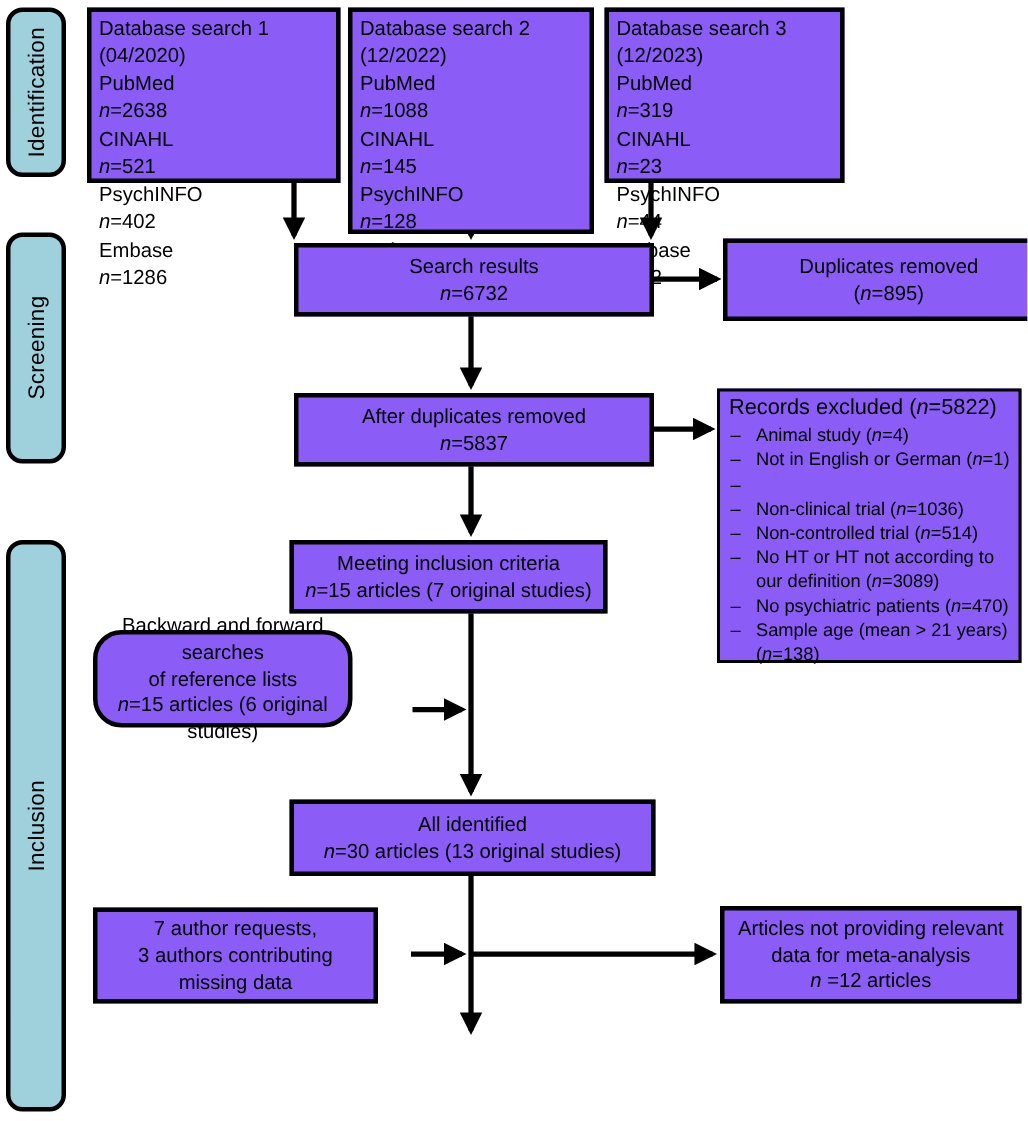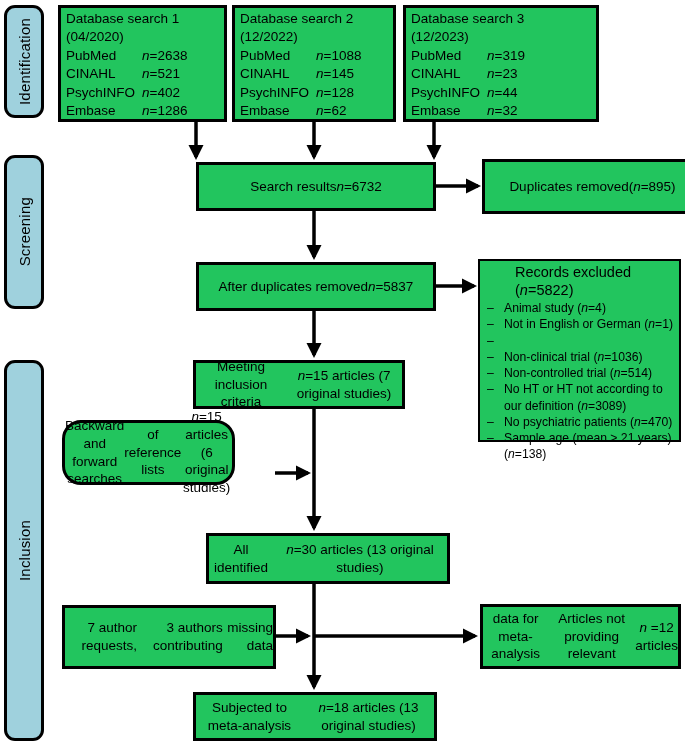--- a/index.html
+++ b/index.html
@@ -1,31 +1,31 @@
 <!DOCTYPE html>
 <html><head>
 <meta charset="utf-8">
 <style>
   html,body{margin:0;padding:0;background:#ffffff;}
   #stage{position:relative;width:685px;height:747px;background:#ffffff;
          font-family:"Liberation Sans",sans-serif;color:#000;overflow:hidden;}
   svg.arrows{position:absolute;left:0;top:0;pointer-events:none;}
-  .box{position:absolute;box-sizing:border-box;border:3px solid #000;background:#22c55e;}
-  .center{display:flex;flex-direction:row;justify-content:center;align-items:center;
+  .box{position:absolute;box-sizing:border-box;border:3px solid #000;background:#8b5cf6;}
+  .center{display:flex;flex-direction:column;justify-content:center;align-items:center;
           text-align:center;font-size:13.5px;line-height:1.33;}
   .stagebox{position:absolute;box-sizing:border-box;border:3.5px solid #000;border-radius:11px;
             display:flex;align-items:center;justify-content:center;}
   .stagebox span{writing-mode:vertical-rl;transform:rotate(180deg);font-size:15px;
                  letter-spacing:.2px;}
   .dbbox{padding:2px 5px;font-size:13.5px;line-height:1.37;}
-  .dbrow{display:flex;}
+  .dbrow{display:flex;flex-direction:column;}
   .dblabel{width:76px;flex:none;}
   .ni{font-style:italic;}
   .recbox{padding:2px 4px 0 4px;border-width:2px;}
-  .rectitle{font-size:14.5px;line-height:1.25;padding-left:2px;margin-left:29px;}
+  .rectitle{font-size:14.5px;line-height:1.25;padding-left:2px;}
   .recbox ul{list-style:none;margin:1px 0 0 0;padding:0;font-size:12.2px;line-height:1.33;}
   .recbox li{display:flex;}
   .dash{width:9px;flex:none;margin-left:3px;margin-right:8px;}
   .rtext{flex:1;}
 </style>
 </head>
 <body>
 
 <div id="stage">
 
@@ -75,42 +75,42 @@
     <div class="dbrow">
       <span class="dblabel">PsychINFO</span>
       <span><i class="ni">n</i><span>=402</span></span>
     </div>
     <div class="dbrow">
       <span class="dblabel">Embase</span>
       <span><i class="ni">n</i><span>=1286</span></span>
     </div>
   </div>
 
-  <div class="box dbbox" style="left:232px;top:5px;width:164px;height:117px;">
+  <div class="box dbbox" style="left:232px;top:5px;width:164px;height:151px;">
     <div>Database search 2</div>
     <div>(12/2022)</div>
     <div class="dbrow">
       <span class="dblabel">PubMed</span>
       <span><i class="ni">n</i><span>=1088</span></span>
     </div>
     <div class="dbrow">
       <span class="dblabel">CINAHL</span>
       <span><i class="ni">n</i><span>=145</span></span>
     </div>
     <div class="dbrow">
       <span class="dblabel">PsychINFO</span>
       <span><i class="ni">n</i><span>=128</span></span>
     </div>
     <div class="dbrow">
       <span class="dblabel">Embase</span>
       <span><i class="ni">n</i><span>=62</span></span>
     </div>
   </div>
 
-  <div class="box dbbox" style="left:403px;top:5px;width:196px;height:117px;">
+  <div class="box dbbox" style="left:403px;top:5px;width:160px;height:117px;">
     <div>Database search 3</div>
     <div>(12/2023)</div>
     <div class="dbrow">
       <span class="dblabel">PubMed</span>
       <span><i class="ni">n</i><span>=319</span></span>
     </div>
     <div class="dbrow">
       <span class="dblabel">CINAHL</span>
       <span><i class="ni">n</i><span>=23</span></span>
     </div>
@@ -180,35 +180,31 @@
     <div>Meeting inclusion criteria</div>
     <div><span></span><i class="ni">n</i><span>=15 articles (7 original studies)</span></div>
   </div>
 
   <div class="box center" style="left:62px;top:420px;width:173px;height:65px;border-radius:19px;">
     <div>Backward and forward searches</div>
     <div>of reference lists</div>
     <div><span></span><i class="ni">n</i><span>=15 articles (6 original studies)</span></div>
   </div>
 
-  <div class="box center" style="left:193px;top:533px;width:244px;height:51px;margin-left:13px;">
+  <div class="box center" style="left:193px;top:533px;width:244px;height:51px;">
     <div>All identified</div>
     <div><span></span><i class="ni">n</i><span>=30 articles (13 original studies)</span></div>
   </div>
 
-  <div class="box center" style="left:62px;top:605px;width:214px;height:64px;text-align:right;">
+  <div class="box center" style="left:62px;top:605px;width:190px;height:64px;text-align:right;">
     <div>7 author requests,</div>
     <div>3 authors contributing</div>
     <div>missing data</div>
   </div>
 
   <div class="box center" style="left:480px;top:604px;width:201px;height:65px;">
+    <div>Articles not providing relevant</div>
     <div>data for meta-analysis</div>
-    <div>Articles not providing relevant</div>
     <div><span></span><i class="ni">n</i><span> =12 articles</span></div>
   </div>
 
-  <div class="box center" style="left:193px;top:692px;width:244px;height:49px;">
-    <div>Subjected to meta-analysis</div>
-    <div><span></span><i class="ni">n</i><span>=18 articles (13 original studies)</span></div>
-  </div>
 
 </div>
 
 </body></html>

